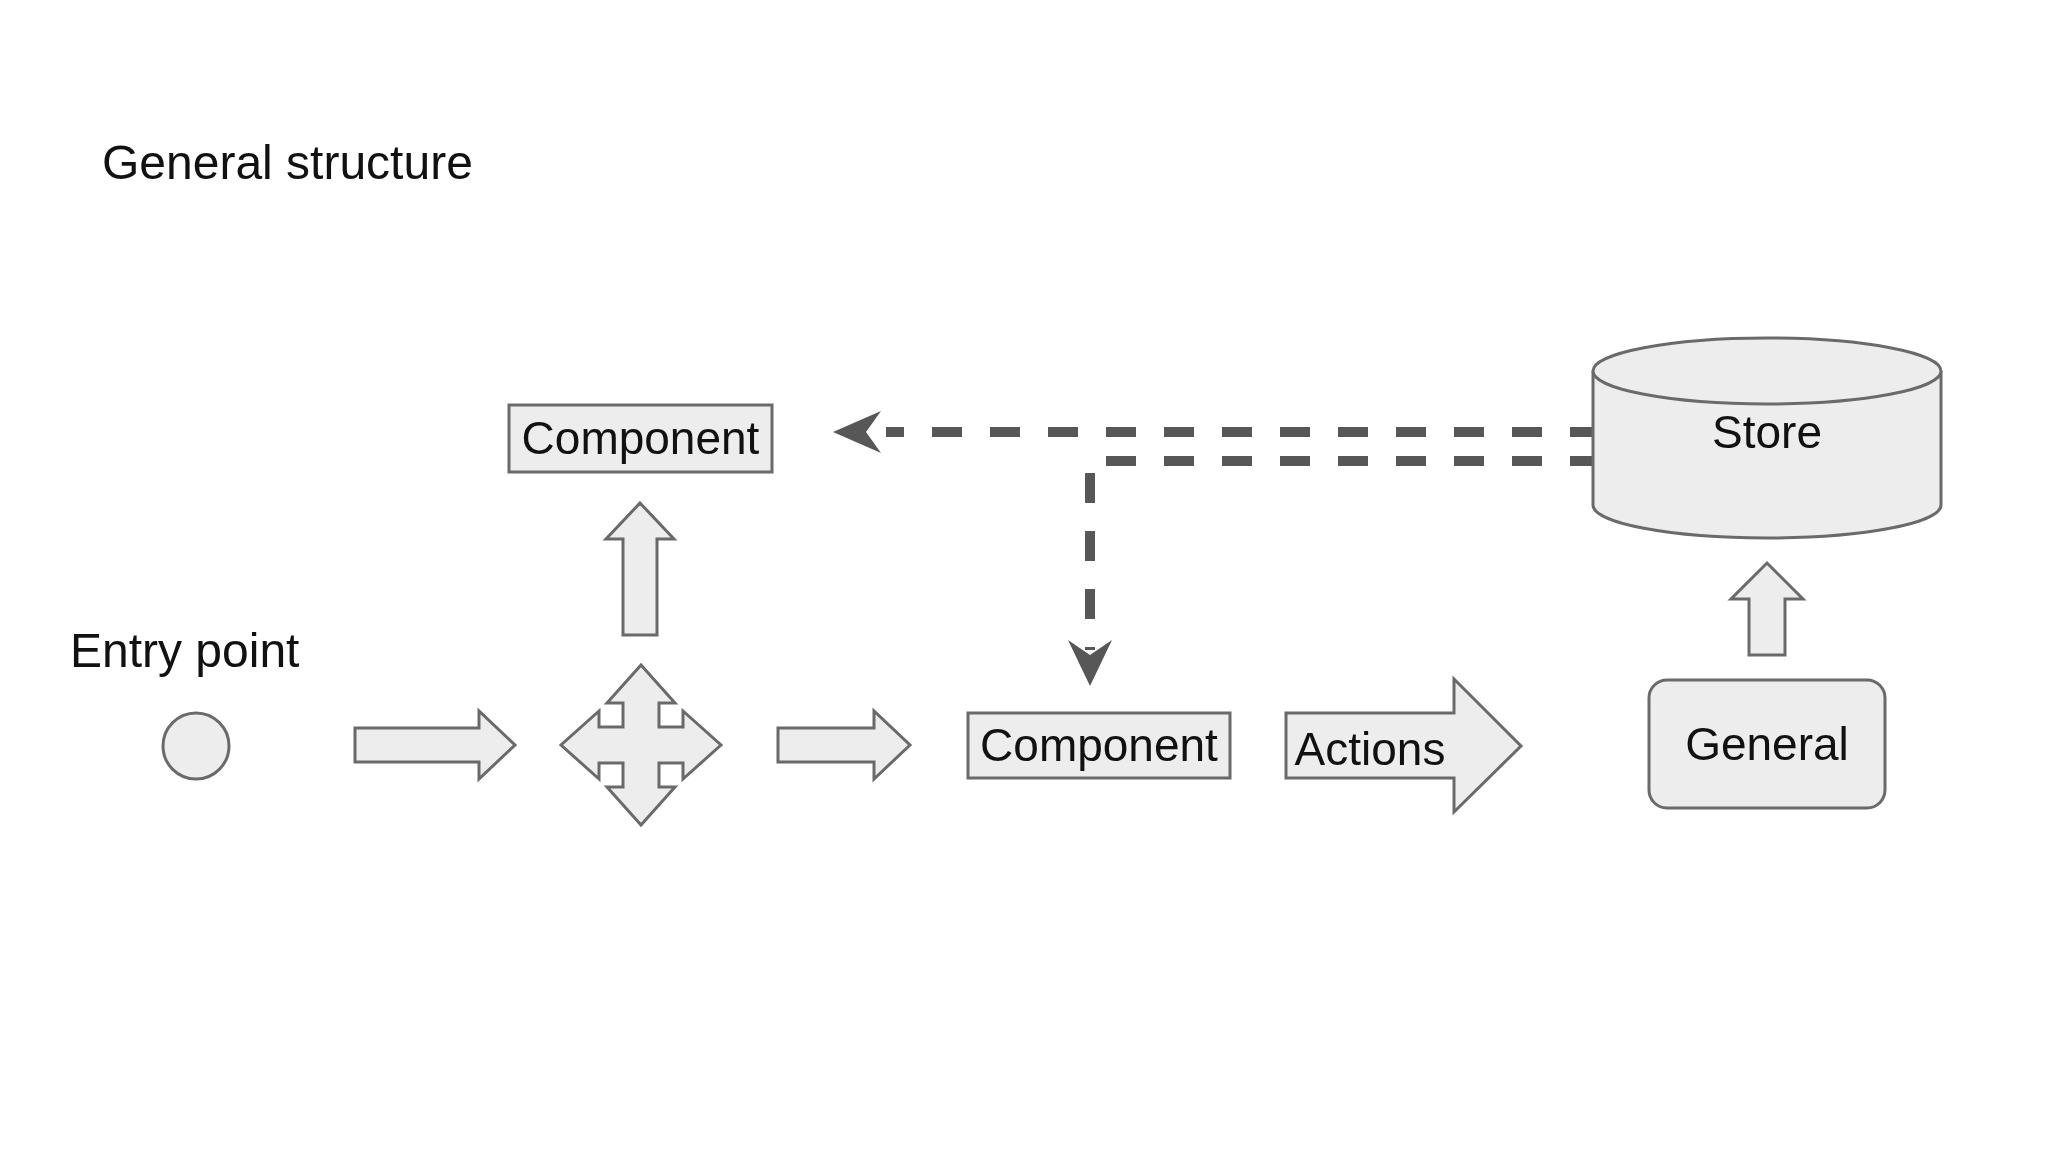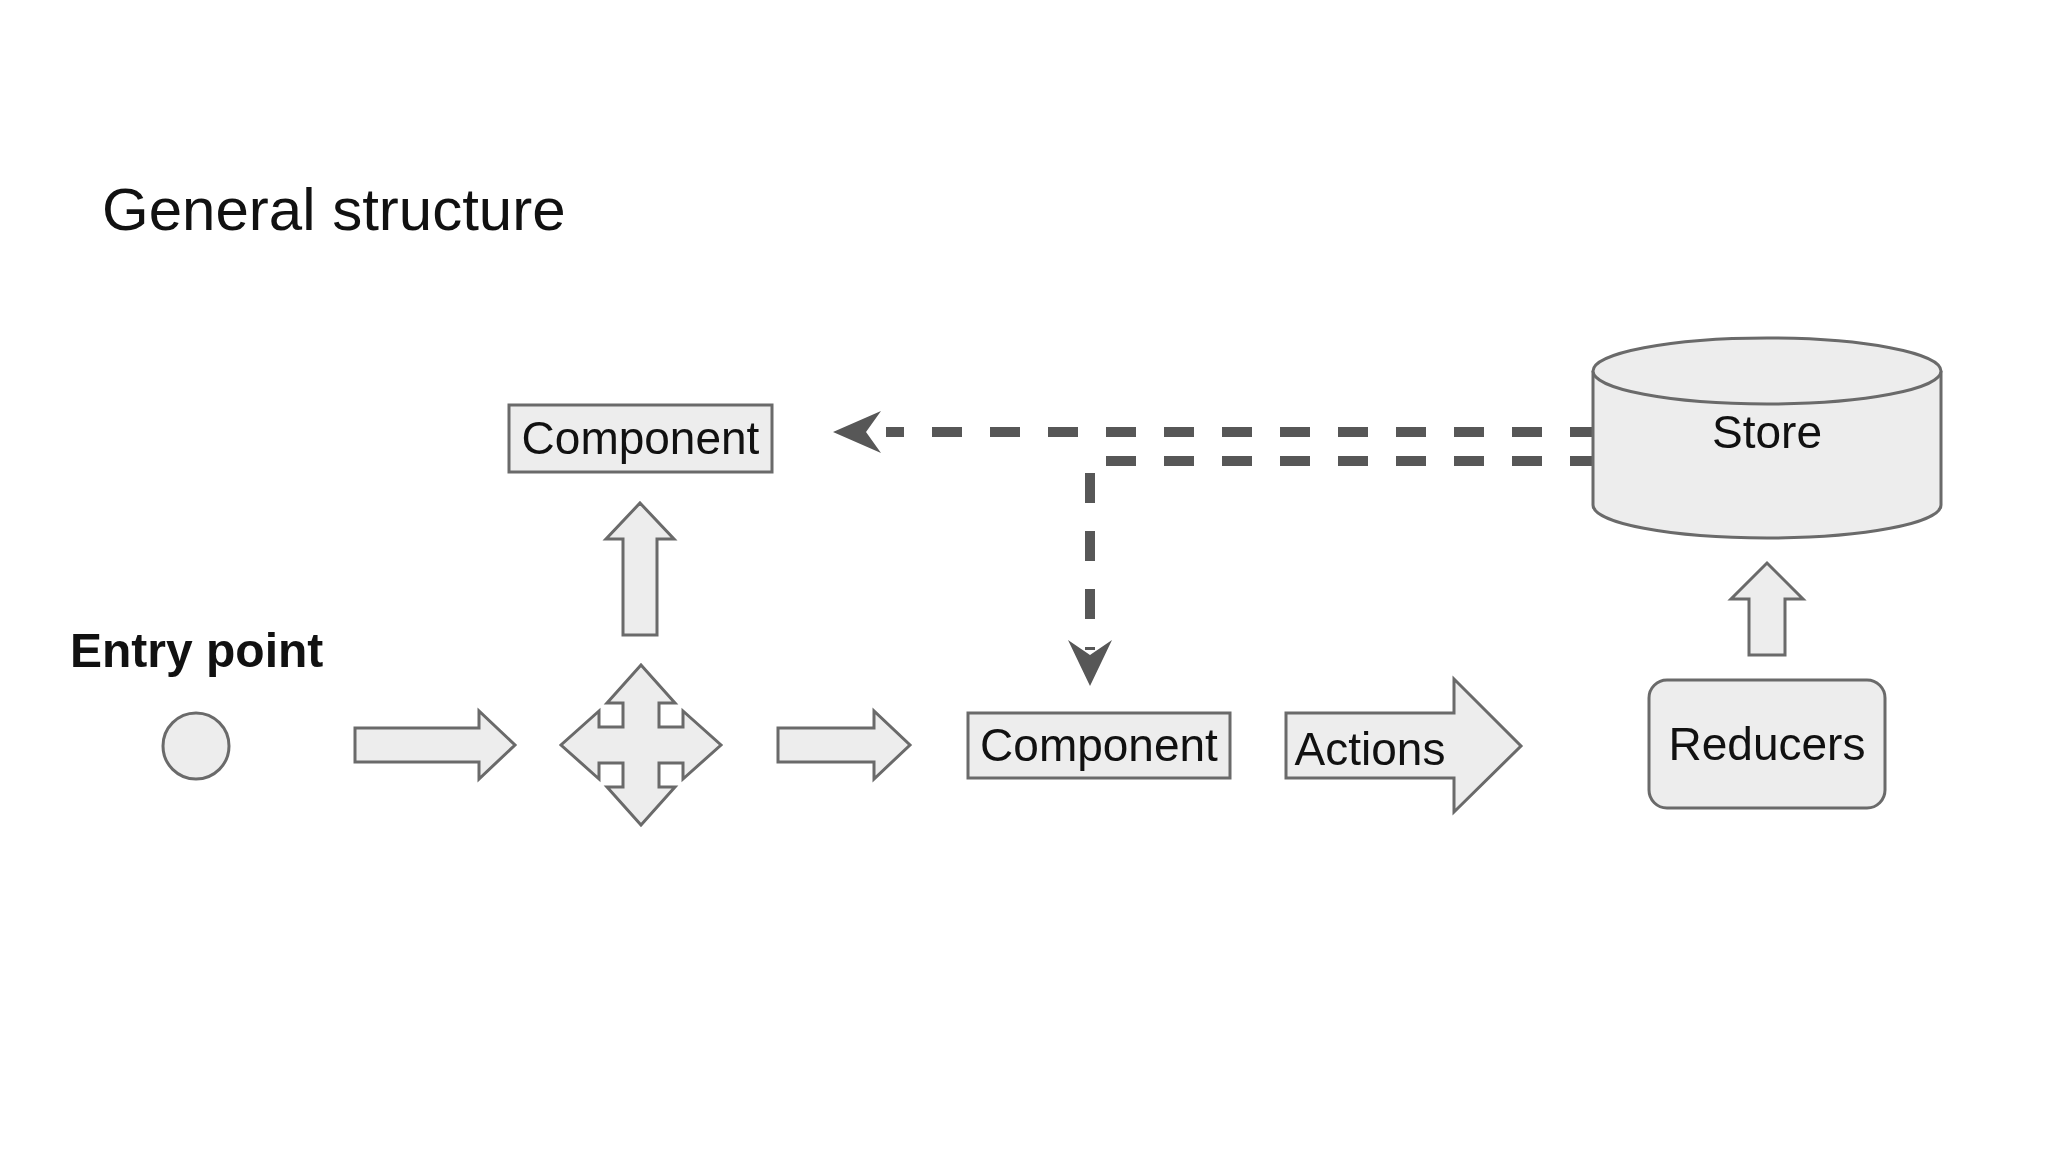--- a/index.html
+++ b/index.html
@@ -38,22 +38,22 @@
     color: var(--text);
     white-space: nowrap;
     line-height: 1.05;
   }
   .label.centered {
     display: flex;
     align-items: center;
     justify-content: center;
     text-align: right;
   }
-  .title-label   { font-size: 60px; margin-top: 40px; }
-  .free-label    { font-size: 48px; font-weight: bold; }
+  .title-label   { font-size: 48px; }
+  .free-label    { font-size: 48px; }
   .router-label  { font-size: 50px; }
   .node-label    { font-size: 46px; }
 </style>
 </head>
 <body>
 
 <div class="canvas">
 
   <svg class="shapes" width="2048" height="1152" viewBox="0 0 2048 1152">
 
@@ -94,17 +94,17 @@
 
   <div class="label free-label" style="left:70px; top:626px;">Entry point</div>
 
 
   <div class="label centered node-label" style="left:509px; top:405px; width:263px; height:67px;">Component</div>
 
   <div class="label centered node-label" style="left:968px; top:713px; width:262px; height:65px;">Component</div>
 
   <div class="label centered node-label" style="left:1286px; top:713px; width:168px; height:73px;">Actions</div>
 
-  <div class="label centered node-label" style="left:1649px; top:680px; width:236px; height:128px;">Reducers</div>
+  <div class="label centered node-label" style="left:1649px; top:680px; width:236px; height:128px;">General</div>
 
   <div class="label centered node-label" style="left:1593px; top:380px; width:348px; height:104px;">Store</div>
 
 </div>
 
 </body></html>

